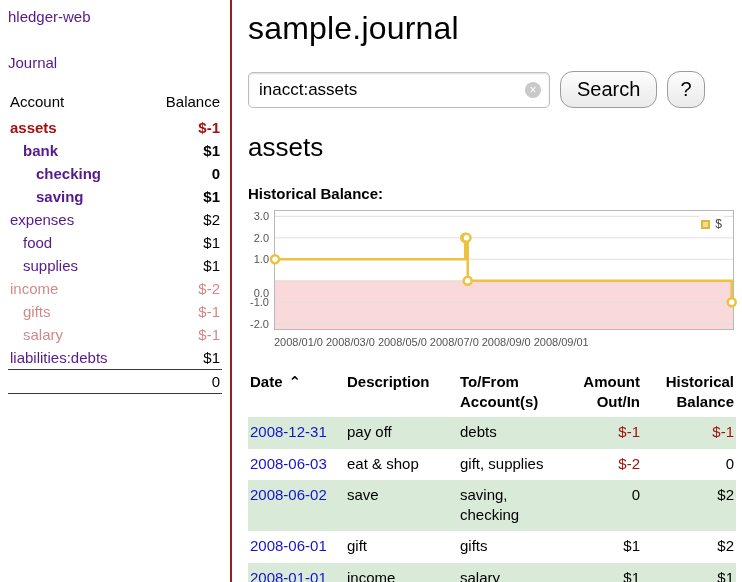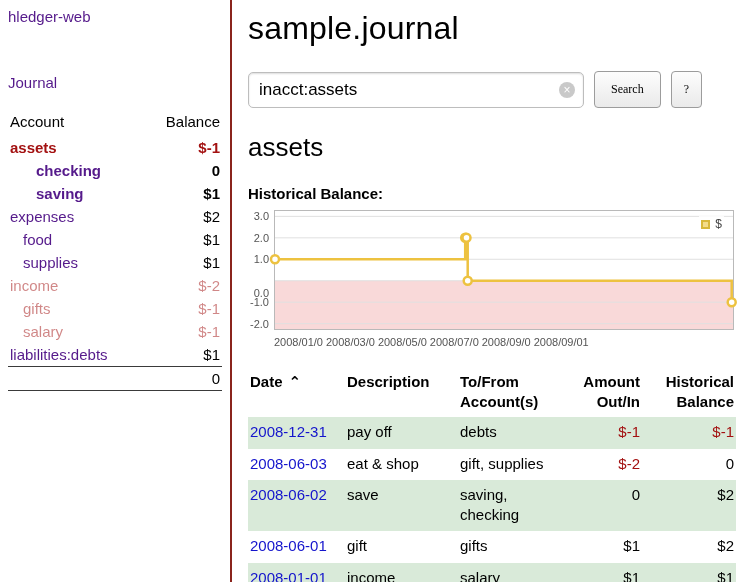--- a/index.html
+++ b/index.html
@@ -14,56 +14,56 @@
   
   .sidebar {
     flex:0 0 232px;
     border-right:2px solid var(--sidebar-divider);
     padding:8px 8px 0 8px;
   }
   .brand, .journal-link {
     display:inline-block; color:var(--link-purple);
     font-size:15px; text-decoration:none; cursor:pointer;
   }
-  .journal-link { margin-top:48px; }
+  .journal-link { margin-top:28px; }
   .accounts { width:100%; border-collapse:collapse; margin-top:17px; font-size:15px; }
   .accounts th { font-weight:400; text-align:left; padding:4px 2px 6px; }
   .accounts th.r { text-align:right; }
   .accounts td { padding:3px 2px; white-space:nowrap; }
   .accounts td.bal { text-align:right; }
   .accounts a { text-decoration:none; cursor:pointer; color:var(--link-purple); }
   .accounts a.neg { color:var(--negative-red); }
   .neg { color:var(--negative-red); }
   .b { font-weight:bold; }
   tr.faded { opacity:.5; }
   .accounts tfoot td {
     border-top:1px solid #3a3a3a; border-bottom:1px solid #3a3a3a;
     padding:3px 2px;
   }
 
   
   .main { flex:1; padding:0 6px 0 16px; }
   h1.page-title { font-size:32px; font-weight:400; margin:10px 0 0; letter-spacing:.2px; }
   .searchbar { display:flex; align-items:center; gap:10px; margin-top:24px; }
-  .search-wrap { position:relative; width:336px; }
+  .search-wrap { position:relative; width:302px; }
   .search-input {
     width:100%; height:36px; border:1px solid #bdbdbd; border-radius:5px;
     padding:0 30px 0 10px; font-size:17px; font-family:inherit;
     box-shadow:inset 0 1px 2px rgba(0,0,0,.14); outline:none; color:#000;
   }
   .clear-x {
     position:absolute; right:9px; top:50%; transform:translateY(-50%);
     width:16px; height:16px; border-radius:50%;
     background:#c9c9c9; color:#fff; font-size:12px; line-height:16px;
     text-align:center; cursor:pointer; user-select:none;
   }
   .btn {
-    height:37px; padding:0 16px; font-size:12px; font-family:Liberation Serif, serif;
+    height:37px; padding:0 16px; font-size:20px; font-family:Liberation Sans, sans-serif;
     background:linear-gradient(#fdfdfd,#eaeaea);
-    border:1px solid #9c9c9c; border-radius:4px; color:#000; cursor:pointer;
+    border:1px solid #9c9c9c; border-radius:13px; color:#000; cursor:pointer;
   }
   .btn.help { padding:0 12px; }
   h2.acct-title { font-size:26px; font-weight:400; margin:24px 0 0; }
   .chart-label { font-weight:bold; font-size:15px; margin:22px 0 8px; }
 
   
   .chart-row { display:flex; }
   .yaxis { width:26px; height:120px; position:relative; flex:none; }
   .yaxis span { position:absolute; right:5px; font-size:11px; color:#545454; }
   .plot { position:relative; width:460px; height:120px; border:1px solid #b9b9b9; flex:none; background:#fff; }
@@ -104,20 +104,24 @@
       <thead>
         <tr>
           <th>Account</th>
           <th class="r">Balance</th>
         </tr>
       </thead>
       <tbody>
           <tr>
             <td style="padding-left: 2px;"><a class="b neg">assets</a></td>
             <td class="bal b neg">$-1</td>
+          </tr>
+          <tr>
+            <td style="padding-left: 15px;"><a class="b ">bank</a></td>
+            <td class="bal b ">$1</td>
           </tr>
           <tr>
             <td style="padding-left: 28px;"><a class="b ">checking</a></td>
             <td class="bal b ">0</td>
           </tr>
           <tr>
             <td style="padding-left: 28px;"><a class="b ">saving</a></td>
             <td class="bal b ">$1</td>
           </tr>
           <tr>

